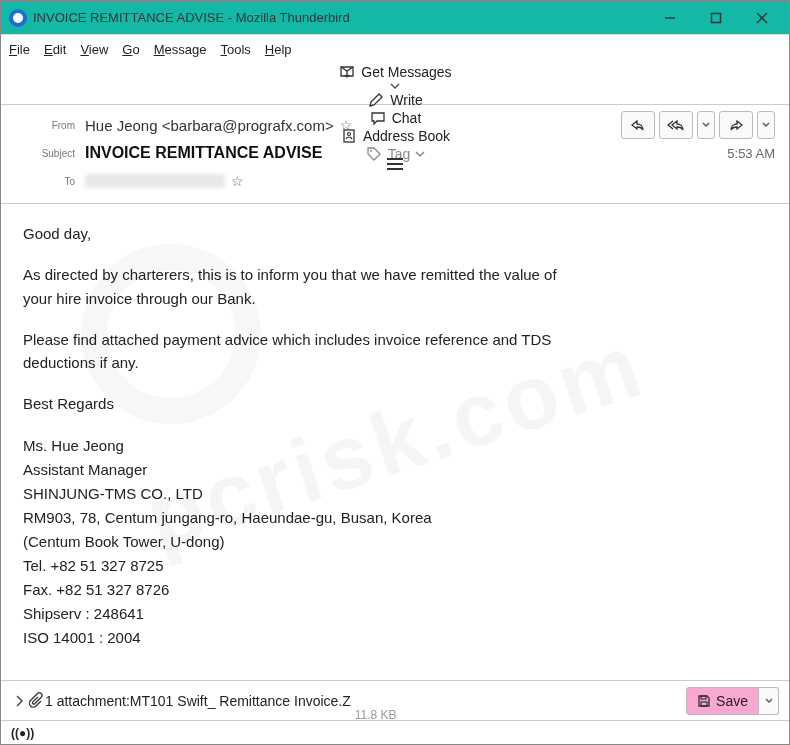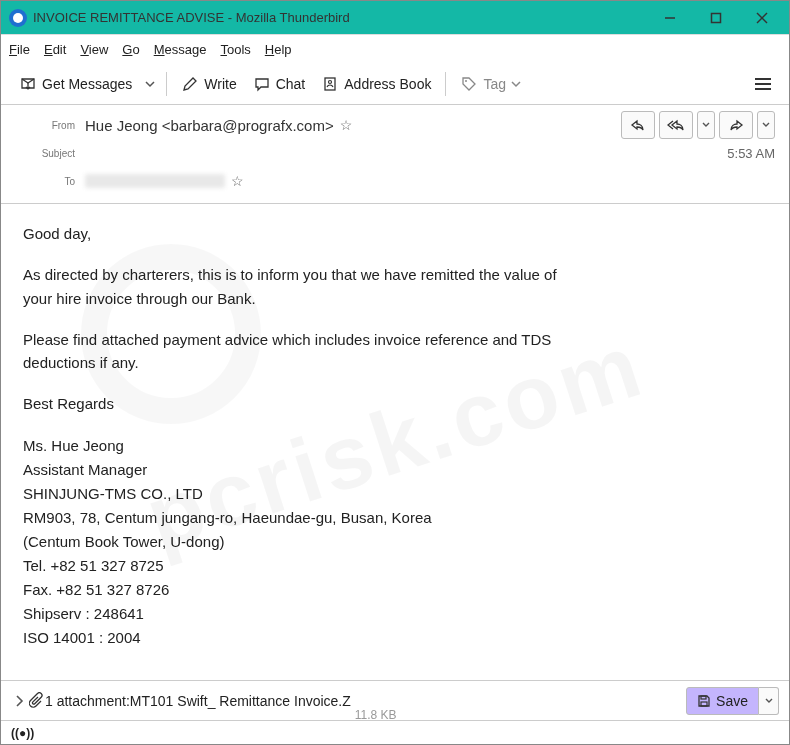--- a/index.html
+++ b/index.html
@@ -60,20 +60,21 @@
 }
 .menubar span { cursor: pointer; }
 .menubar span u { text-decoration: underline; }
 .toolbar {
   height: 42px;
   display: flex;
   align-items: center;
   padding: 0 10px;
   gap: 0;
   border-bottom: 1px solid #ccc;
+  flex-direction: column;
 }
 .tbutton {
   height: 30px;
   display: flex;
   align-items: center;
   padding: 0 8px;
   cursor: pointer;
   border-radius: 3px;
   gap: 5px;
 }
@@ -134,21 +135,21 @@
 .attach-name { color: #222; }
 .attach-size { color: #999; font-size: 12px; margin-left: 4px; margin-top: 28px; }
 .save-btn {
   margin-left: auto;
   height: 28px;
   border: 1px solid #bbb;
   border-radius: 3px;
   padding: 0 10px;
   display: flex; align-items: center; gap: 5px;
   cursor: pointer;
-  background: #c4b5fd;
+  background: #f9a8d4;
 }
 .save-dd {
   width: 20px; height: 28px;
   border: 1px solid #bbb;
   border-left: none;
   border-radius: 0 3px 3px 0;
   display:flex;align-items:center;justify-content:center;
   cursor: pointer;
   background: #fafafa;
   font-size: 10px;
@@ -312,20 +313,21 @@
         </div>
         <div class="ha-btn ha-ddown">
           <svg width="8" height="8">
               <path d="M1 2l3 3 3-3" fill="none" stroke="#555" stroke-width="1.4"></path>
             </svg>
         </div>
       </div>
     </div>
     <div class="hdr-row">
       <div class="hdr-label">Subject</div>
+      <div class="hdr-subject">INVOICE REMITTANCE ADVISE</div>
       <div class="time">5:53 AM</div>
     </div>
     <div class="hdr-row">
       <div class="hdr-label">To</div>
       <span class="to-blur"></span>
       <span class="star">☆</span>
     </div>
   </div>
 
   <div class="body-area">

